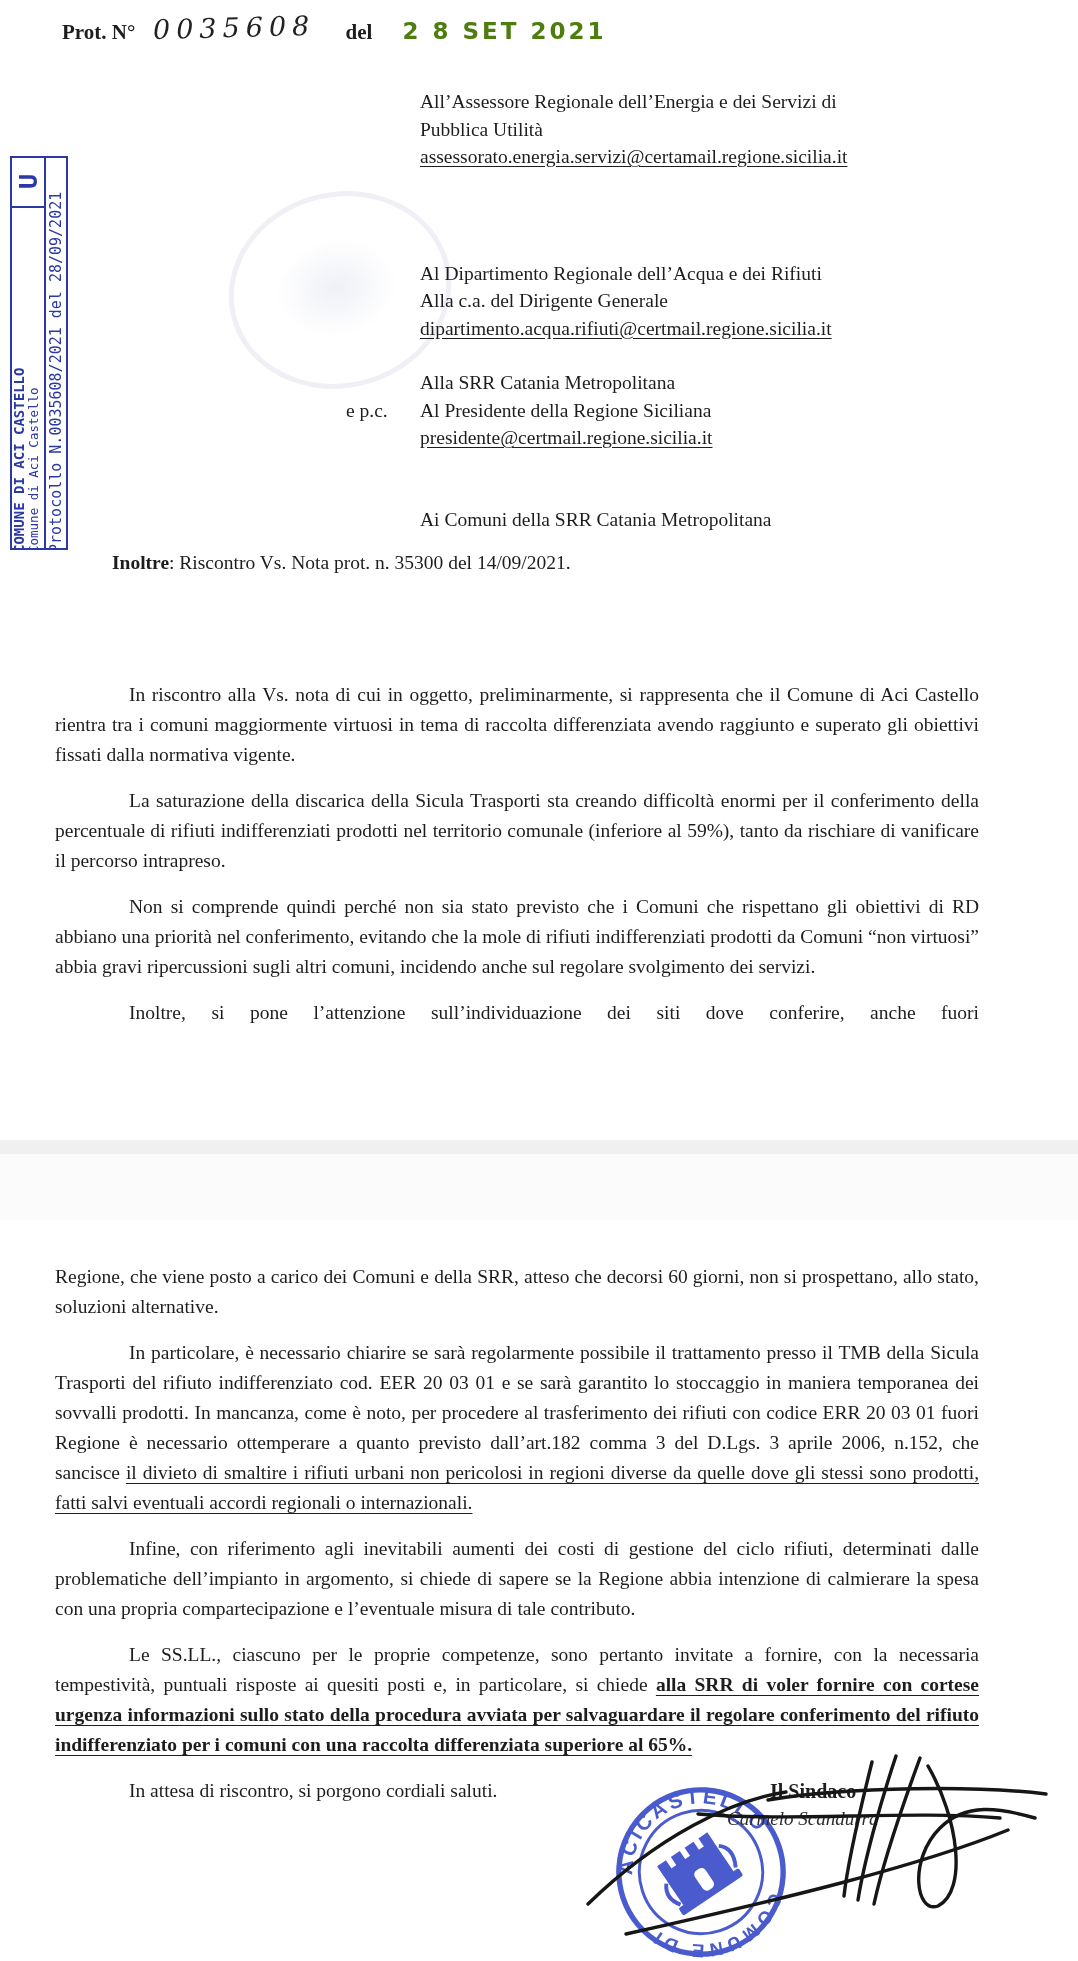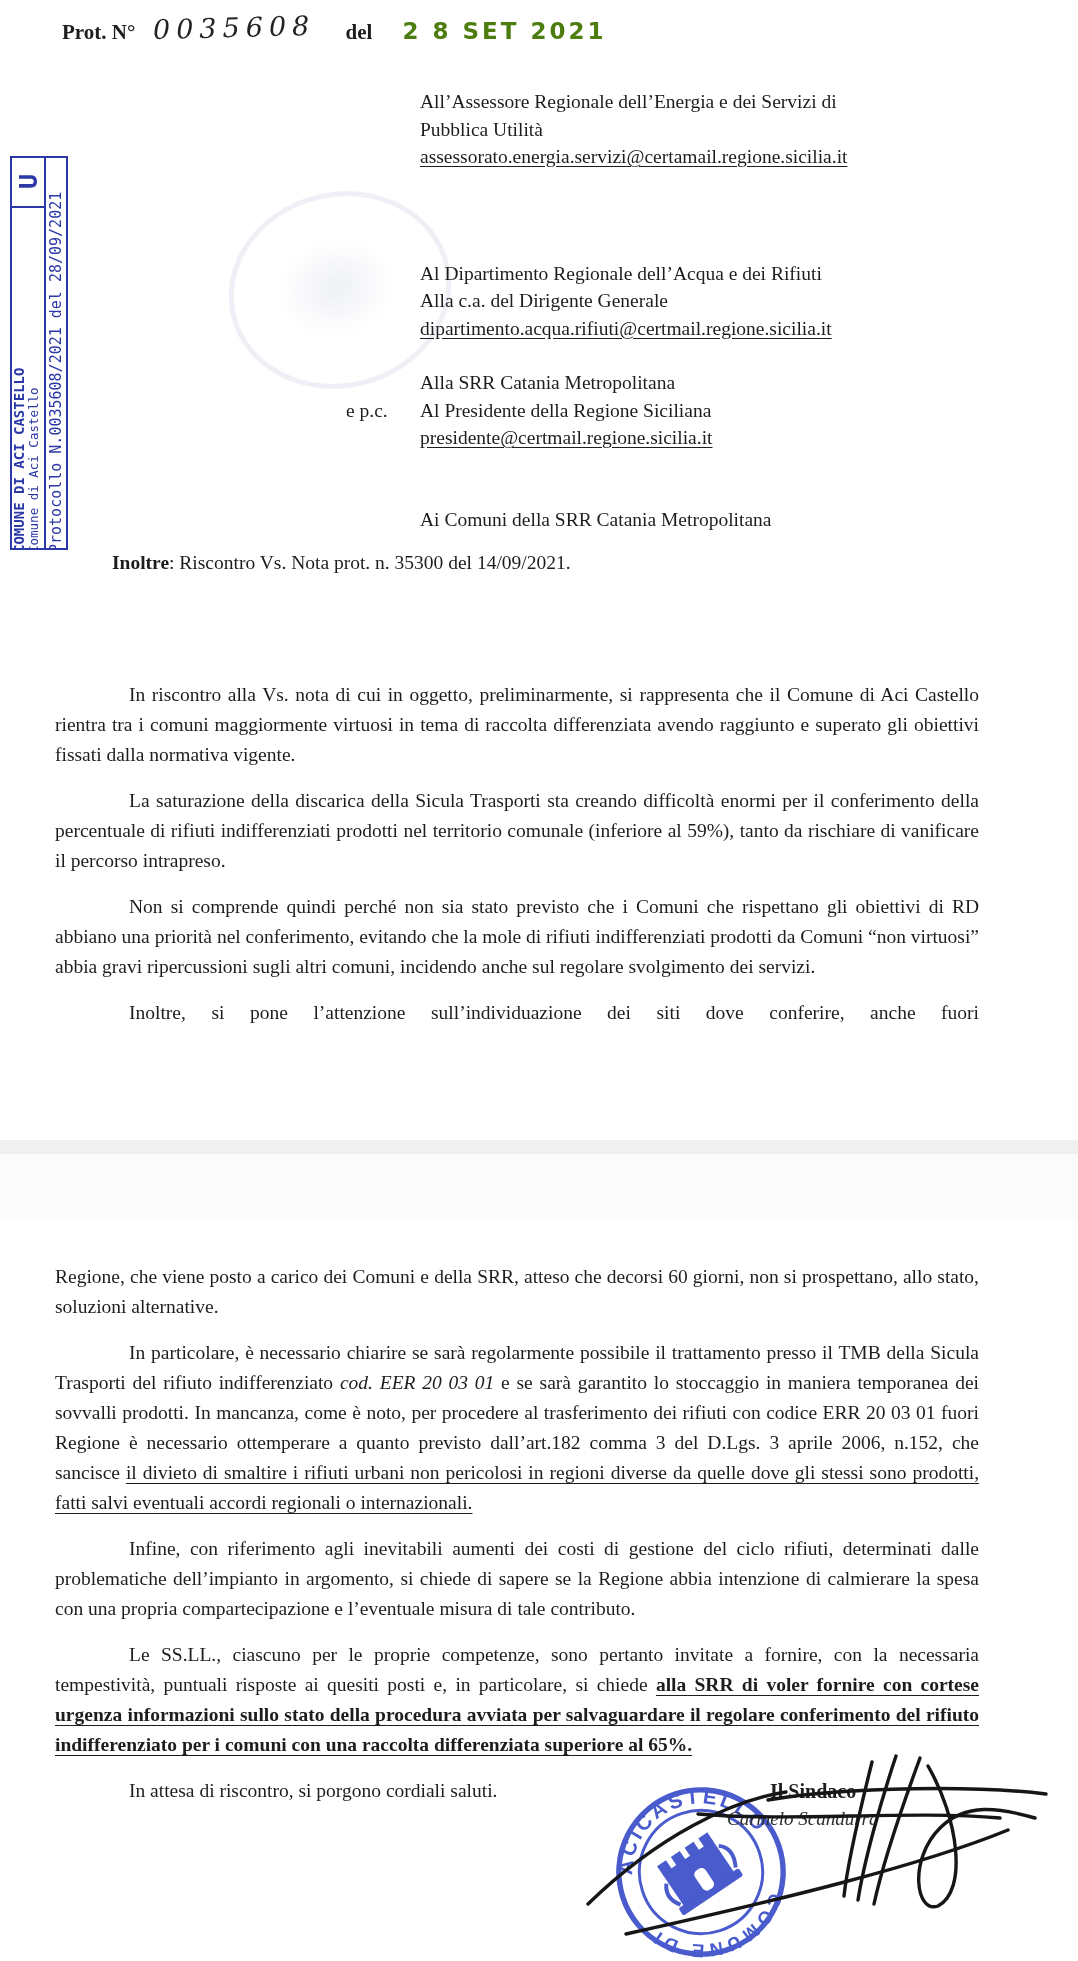--- a/index.html
+++ b/index.html
@@ -64,21 +64,21 @@
   .subject { position:absolute; left:112px; top:552px; font-size:19.5px; z-index:4; }
   .subject .lab { font-weight:bold; }
 
   
   .body { position:absolute; left:55px; top:648px; width:924px; z-index:4;margin-top:32px; }
   .body p { margin:0 0 16px 0; font-size:19.5px; line-height:30px; text-align:justify; text-indent:74px; }
   .body p.cont { text-indent:0; }
   .body p.stretch { text-align-last:justify; }
   .run-u { text-decoration:underline; text-underline-offset:4px; }
   .run-bu { font-weight:bold; text-decoration:underline; text-underline-offset:4px; }
-  .run-i { font-style:italic; }
+  .run-i { }
 
   
   .pagebreak { position:relative; height:202px; margin-bottom:16px; }
   .pb-band { position:absolute; left:-55px; width:1078px; top:96px; height:14px; background:#f0f0f0; }
   .pb-soft { position:absolute; left:-55px; width:1078px; top:110px; height:66px; background:#fbfbfb; }
 
   
   .sig-role { position:absolute; left:770px; top:1780px; font-size:20px; font-weight:bold; z-index:6; }
   .sig-name { position:absolute; left:727px; top:1808px; font-size:19px; font-style:italic; color:#2e2e2e; z-index:6; }
   .round-stamp { position:absolute; left:613px; top:1784px; width:176px; height:176px; z-index:5; opacity:0.92; }

